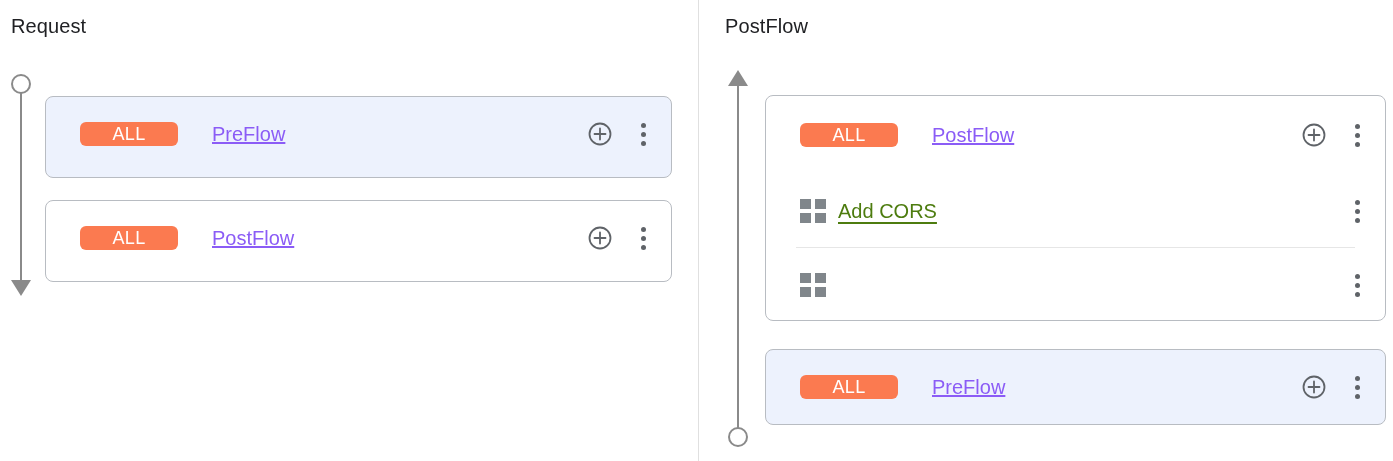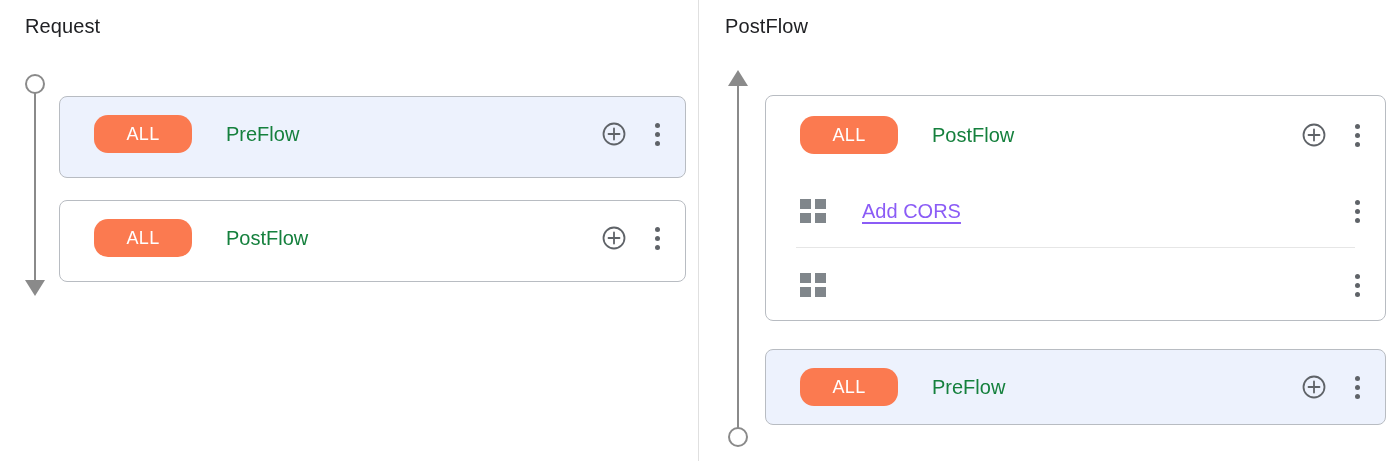--- a/index.html
+++ b/index.html
@@ -19,21 +19,21 @@
   
   .panel-divider {
     position: absolute;
     left: 698px; top: 0;
     width: 1px; height: 461px;
     background: #e0e0e0;
   }
 
   
   .panel { position: absolute; top: 0; height: 461px; }
-  .panel-request  { left: 14px;   width: 698px; }
+  .panel-request  { left: 0px;   width: 698px; }
   .panel-response { left: 699px; width: 694px; }
 
   .panel-title {
     position: absolute;
     top: 13px;
     font-size: 20px;
     line-height: 26px;
     color: #202124;
     letter-spacing: .1px;
     white-space: nowrap;
@@ -97,34 +97,35 @@
     height: 74px;
   }
   .row.policy { height: 74px; }
 
   .badge {
     margin-left: 34px;
     display: inline-flex;
     align-items: center;
     justify-content: center;
     min-width: 98px;
-    height: 38px;
+    height: 24px;
     padding: 0 10px;
-    border-radius: 14px;
+    border-radius: 6px;
     background: #fb7a50;
     color: #ffffff;
     font-size: 18px;
     letter-spacing: .3px;
     line-height: 1;
   }
   .flow-name {
     margin-left: 34px;
     font-size: 20px;
-    color: #15803d;
+    color: #8b5cf6;
     white-space: nowrap;
+    text-decoration: underline;
   }
 
   .row-actions {
     position: absolute;
     right: 16px;
     display: flex;
     align-items: center;
   }
 
   .plus-icon {
@@ -159,23 +160,23 @@
     grid-template-columns: 11px 11px;
     grid-template-rows: 10px 10px;
     gap: 4px;
   }
   .grid-icon i {
     display: block;
     background: #80868b;
   }
 
   .policy-link {
-    margin-left: 36px;
+    margin-left: 12px;
     font-size: 20px;
-    color: #8b5cf6;
+    color: #4d7c0f;
     text-decoration: underline;
     text-underline-offset: 4px;
     cursor: pointer;
     white-space: nowrap;
   }
 
   .inner-divider {
     position: absolute;
     left: 30px; right: 30px;
     height: 1px;

